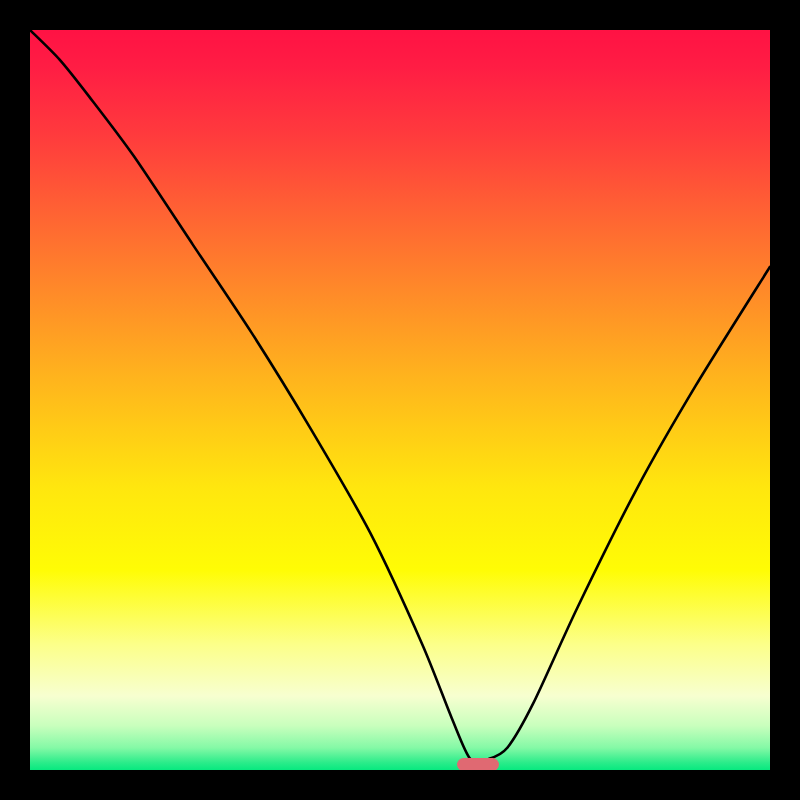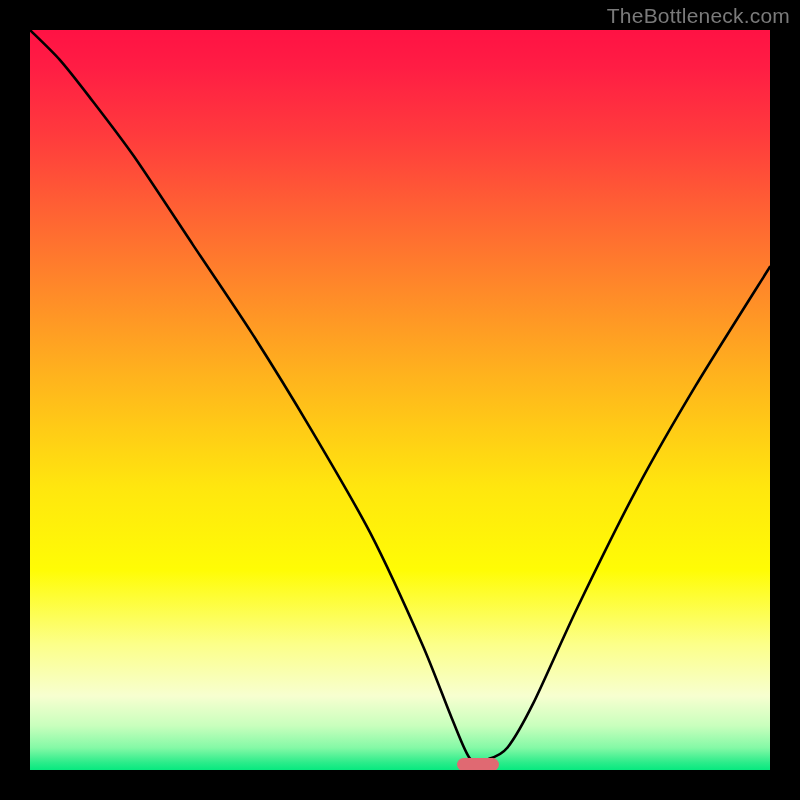--- a/index.html
+++ b/index.html
@@ -69,21 +69,20 @@
     color: #7a7a7a;
     letter-spacing: 0.2px;
     user-select: none;
   }
 </style>
 </head>
 <body>
 
 <div class="frame">
 
-  <div class="watermark">TheBottleneck.com</div>
 
   <div class="plot-area">
     <div class="gradient"></div>
 
     <svg class="curve" viewBox="0 0 740 740" preserveAspectRatio="none">
       <path fill="none" stroke="#000" stroke-width="2.6" stroke-linecap="round" d="M 0.00 0.00 C 3.95 3.95, 21.71 20.72, 29.60 29.60 C 37.49 38.48, 49.33 53.77, 59.20 66.60 C 69.07 79.43, 89.79 106.07, 103.60 125.80 C 117.41 145.53, 147.01 190.92, 162.80 214.60 C 178.59 238.28, 206.21 278.73, 222.00 303.40 C 237.79 328.07, 265.41 372.96, 281.20 399.60 C 296.99 426.24, 325.60 474.59, 340.40 503.20 C 355.20 531.81, 381.35 589.53, 392.20 614.20 C 403.05 638.87, 415.39 672.91, 421.80 688.20 C 428.21 703.49, 435.37 723.47, 440.30 728.90 C 445.23 734.33, 453.87 730.38, 458.80 728.90 C 463.73 727.42, 471.38 725.20, 477.30 717.80 C 483.22 710.40, 493.83 692.15, 503.20 673.40 C 512.57 654.65, 533.79 605.81, 547.60 577.20 C 561.41 548.59, 591.01 488.40, 606.80 458.80 C 622.59 429.20, 648.24 384.80, 666.00 355.20 C 683.76 325.60, 730.13 252.59, 740.00 236.80"></path>
     </svg>
 
     <div class="marker" style="width: 42px; height: 13px; left: 426.7px; top: 727.58px; background: rgb(224, 105, 114);"></div>
   </div>

